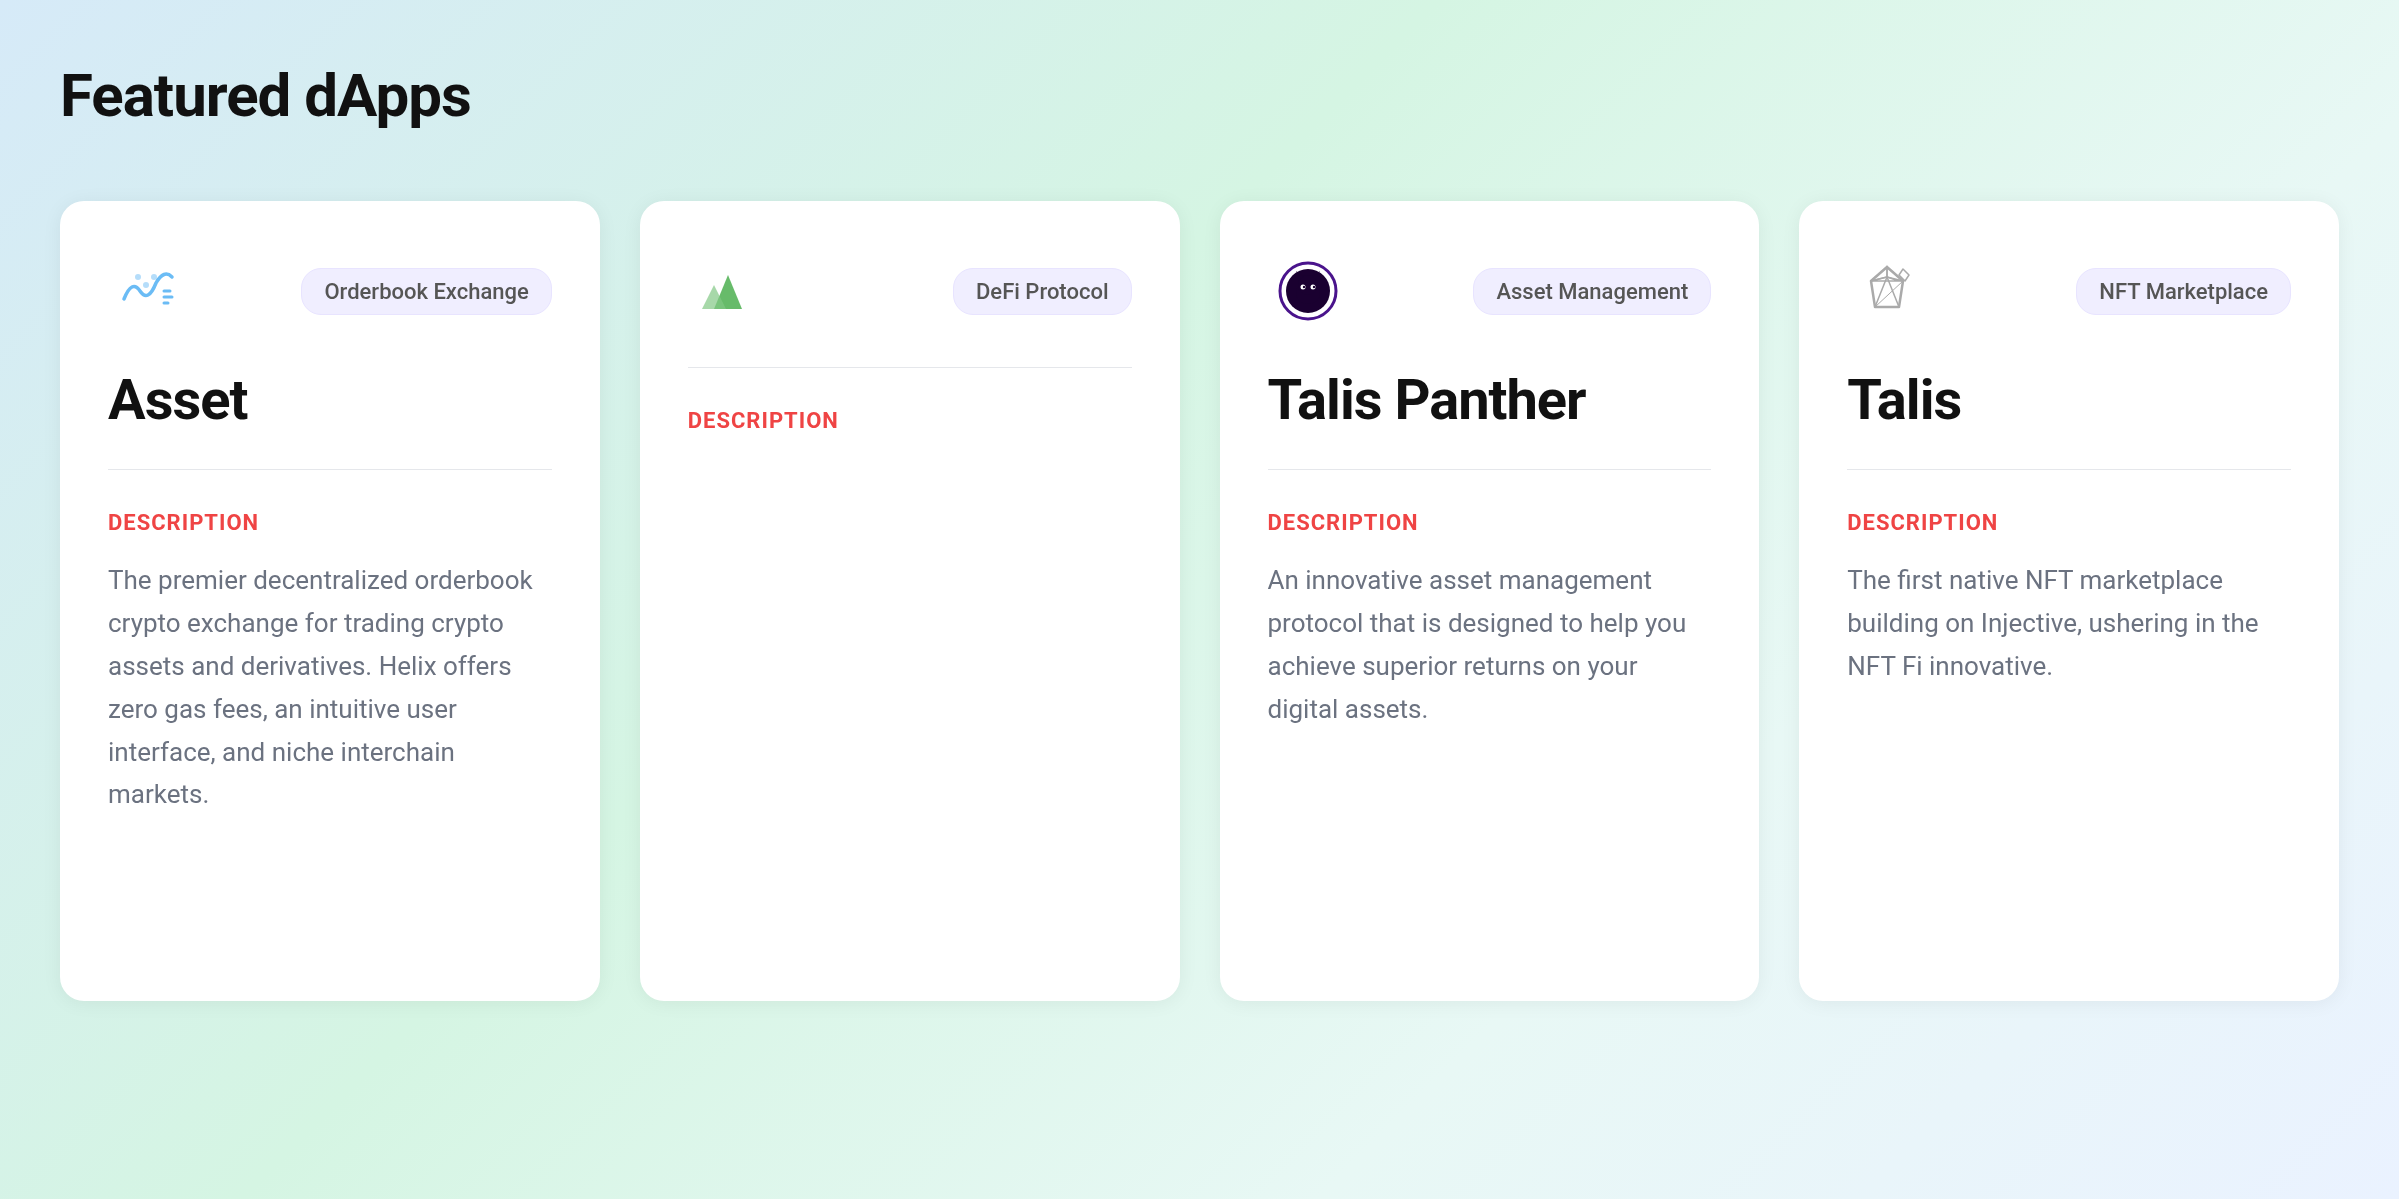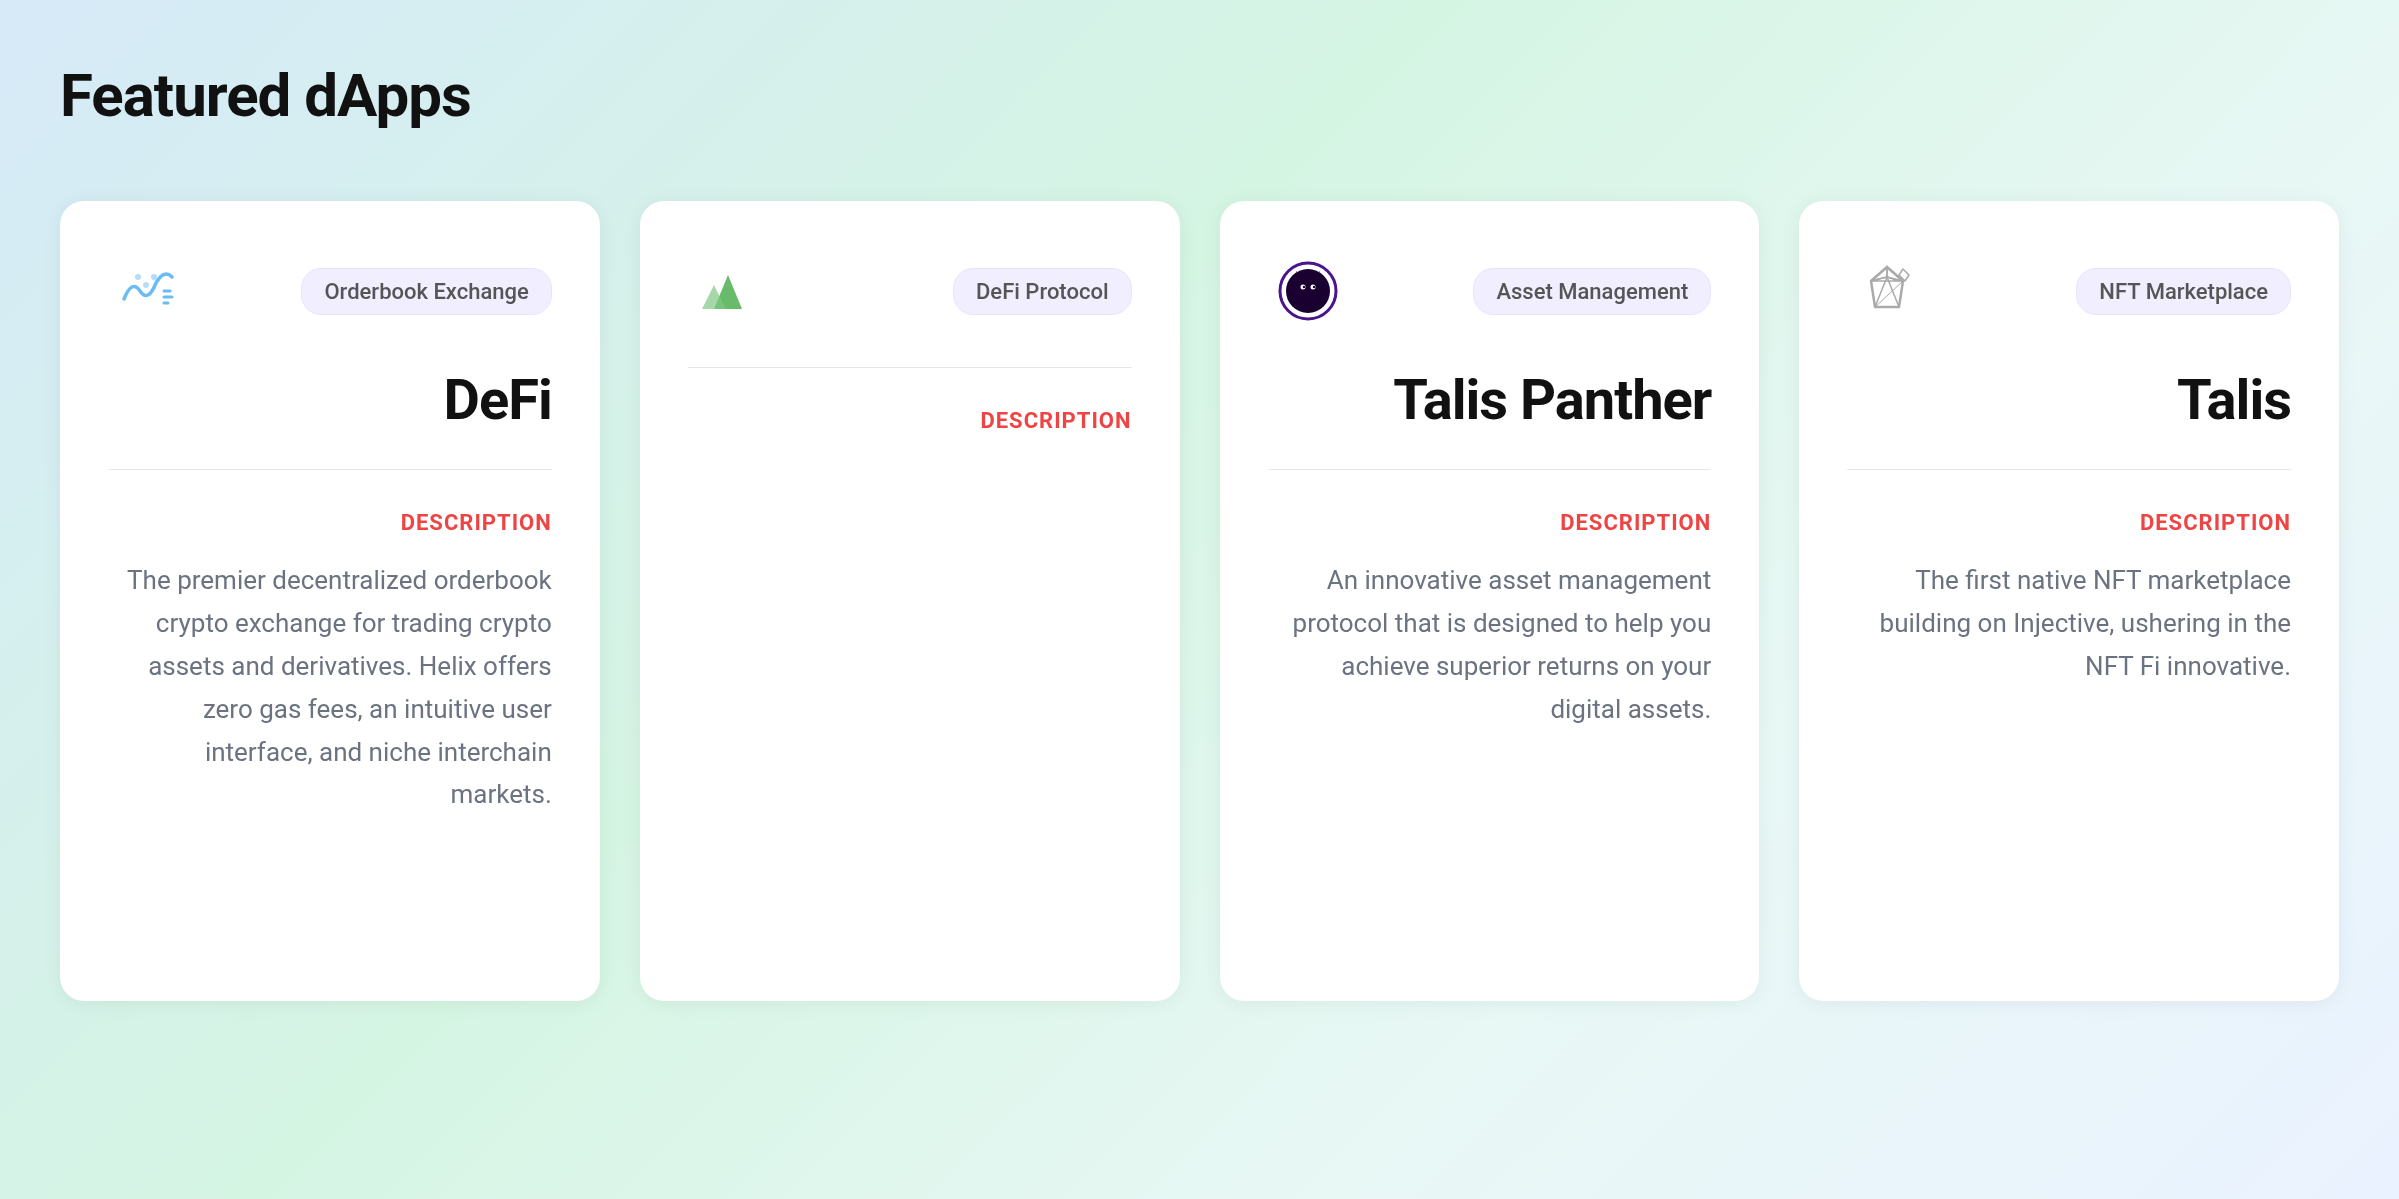--- a/index.html
+++ b/index.html
@@ -32,21 +32,20 @@
     }
 
     .card {
       background: #ffffff;
       border-radius: 24px;
       padding: 50px 48px 60px 48px;
       box-shadow: 0 2px 20px rgba(0,0,0,0.06);
       min-height: 800px;
       display: flex;
       flex-direction: column;
-      text-align: right;
     }
 
     .card-header {
       display: flex;
       align-items: center;
       justify-content: space-between;
       margin-bottom: 36px;
     }
 
     .card-icon {
@@ -132,21 +131,21 @@
           <circle cx="22" cy="18" r="3" fill="#6bbcf5" opacity="0.5"></circle>
           <circle cx="30" cy="26" r="3" fill="#6bbcf5" opacity="0.5"></circle>
           <circle cx="38" cy="18" r="3" fill="#6bbcf5" opacity="0.5"></circle>
           <line x1="48" y1="32" x2="54" y2="32" stroke="#6bbcf5" stroke-width="3" stroke-linecap="round"></line>
           <line x1="48" y1="38" x2="56" y2="38" stroke="#6bbcf5" stroke-width="3" stroke-linecap="round"></line>
           <line x1="48" y1="44" x2="52" y2="44" stroke="#6bbcf5" stroke-width="3" stroke-linecap="round"></line>
         </svg>
       </div>
       <span class="card-badge">Orderbook Exchange</span>
     </div>
-    <div class="card-name">DeFi</div>
+    <div class="card-name">Asset</div>
     <div class="card-divider"></div>
     <div class="card-desc-label">DESCRIPTION</div>
     <div class="card-desc-text">The premier decentralized orderbook crypto exchange for trading crypto assets and derivatives. Helix offers zero gas fees, an intuitive user interface, and niche interchain markets.</div>
   </div>
 
   <div class="card">
     <div class="card-header">
       <div class="card-icon mito-icon">
         <svg viewBox="0 0 64 64" fill="none" xmlns="http://www.w3.org/2000/svg">
           <polygon points="18,50 32,16 46,50" fill="#4caf50" opacity="0.85"></polygon>

